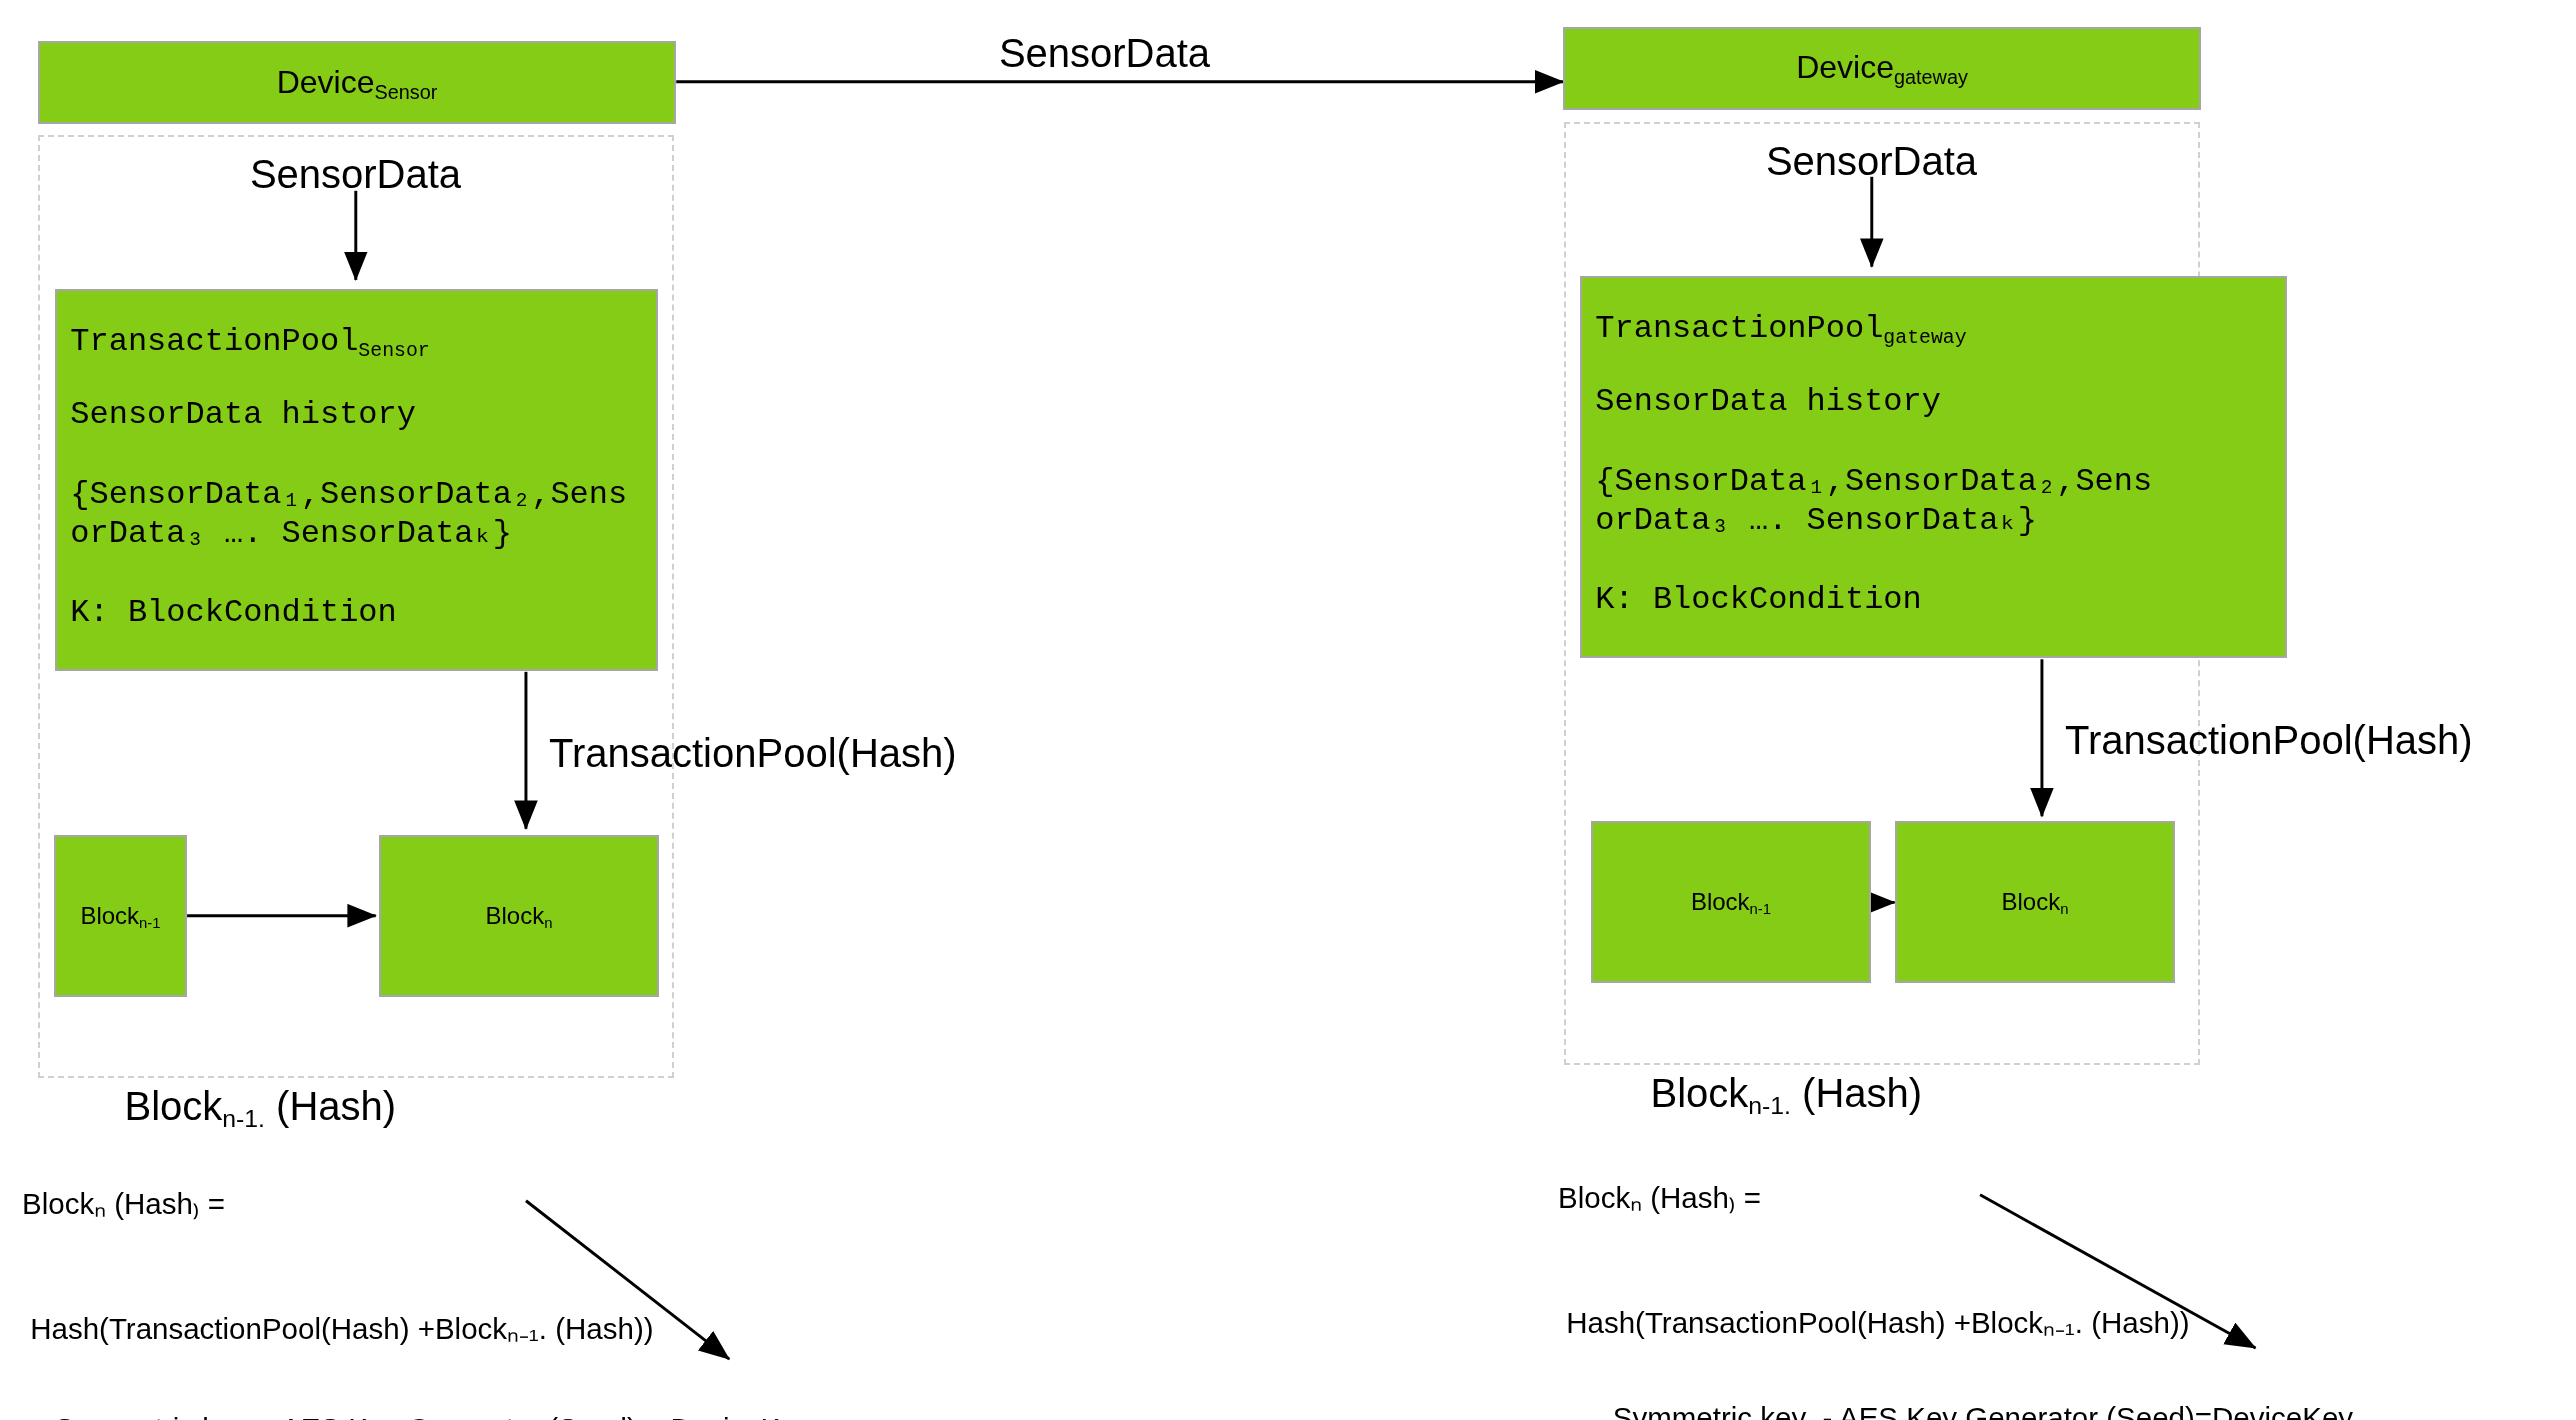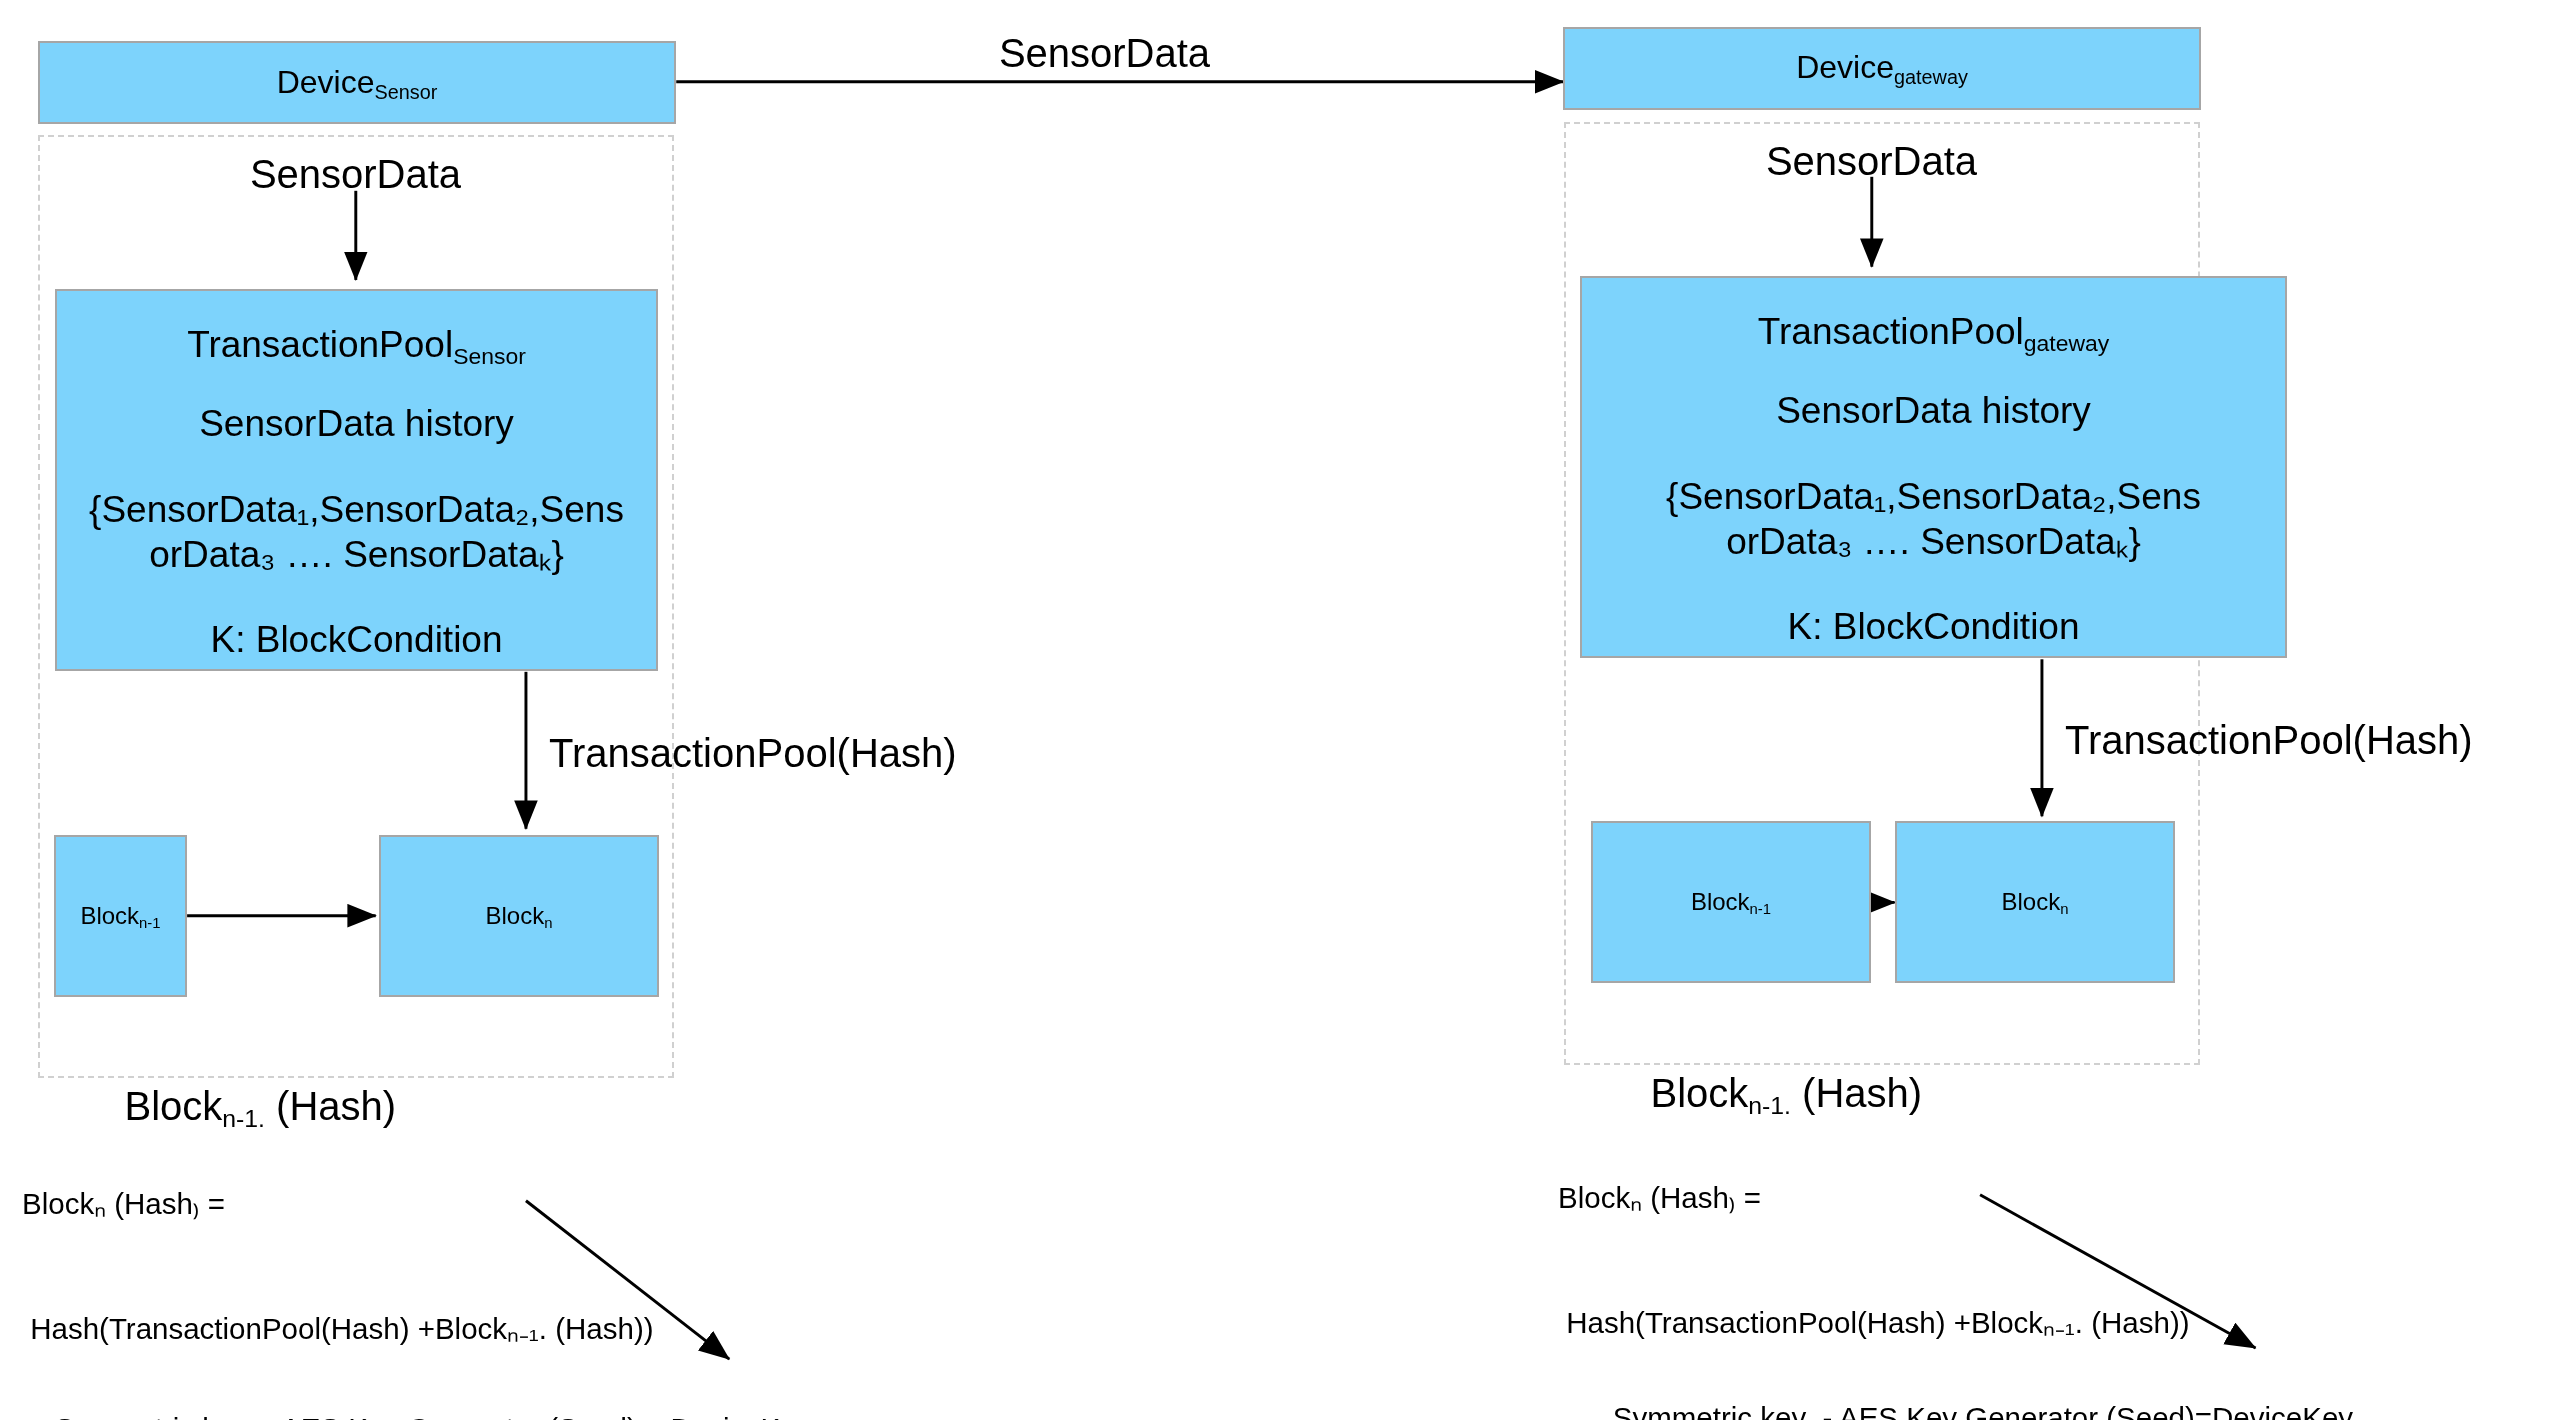--- a/index.html
+++ b/index.html
@@ -29,39 +29,40 @@
   .dashed-group {
     position: absolute;
     border: 2.2px dashed #d0d0d0;
     box-sizing: border-box;
     background: transparent;
   }
   .solid-box {
     position: absolute;
     border: 2.9px solid #a6a6a6;
     box-sizing: border-box;
-    background: #7dd3fc;
+    background: #84cc16;
     display: flex;
     flex-direction: column;
     align-items: center;
     justify-content: center;
   }
   .device-box {
     font-size: 32px;
     line-height: 1.1;
   }
   .pool-box {
     padding: 20.6px 13.3px;
     justify-content: flex-start;
   }
   .pool-line {
     width: 100%;
-    text-align: center;
-    font-size: 37px;
+    text-align: left;
+    font-size: 32px;
     line-height: 1.22;
+    font-family: Liberation Mono, monospace;
   }
   .pool-title { margin-top: 10.3px; }
   .pool-gap-1 { margin-top: 34px; }
   .pool-gap-2 { margin-top: 41px; }
   .pool-gap-3 { margin-top: 40px; }
   .block-box {
     font-size: 24px;
   }
   .free-label {
     position: absolute;

